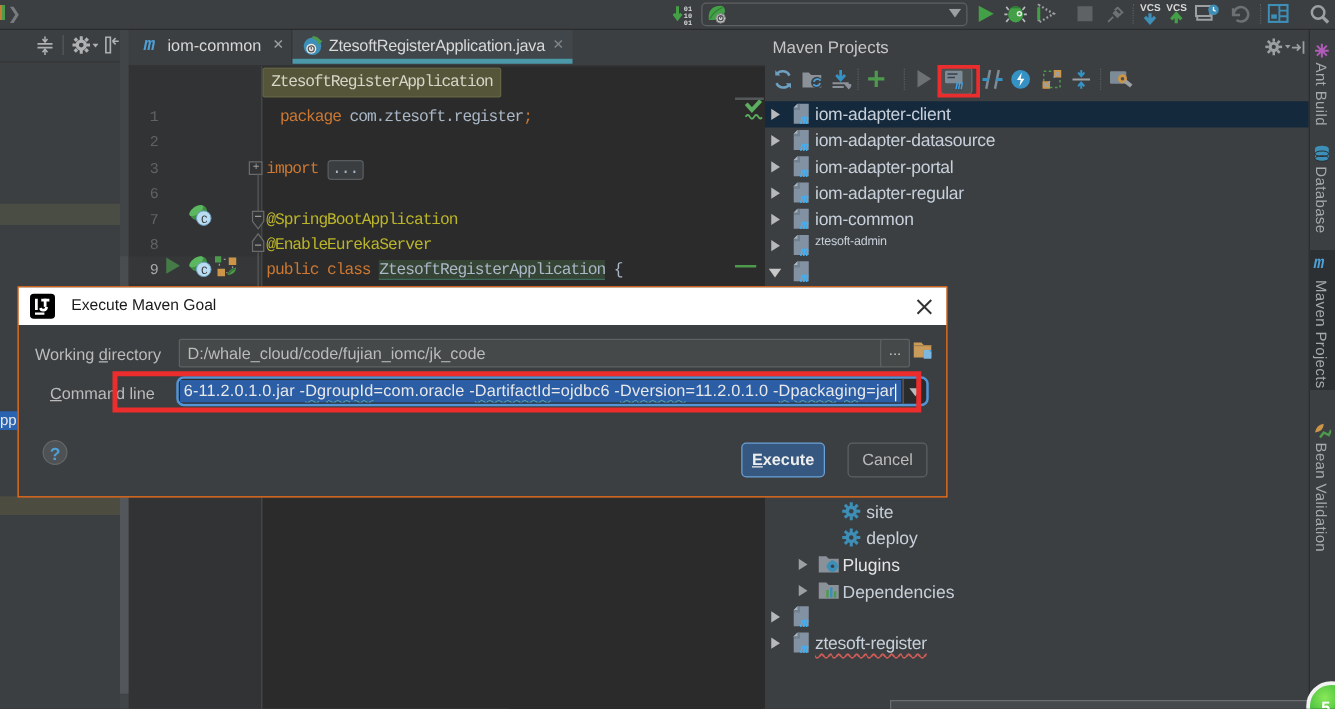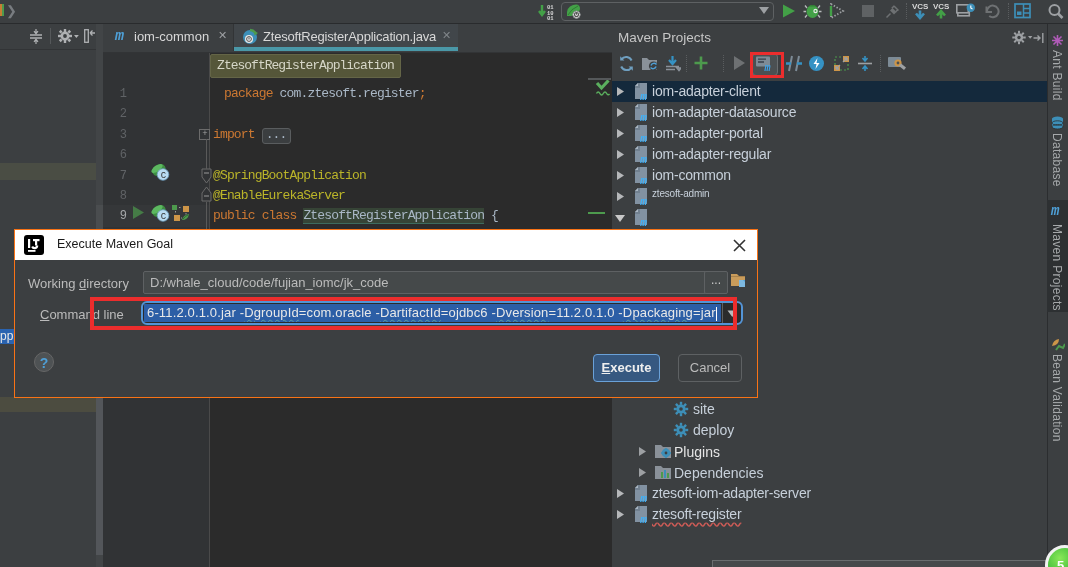--- a/index.html
+++ b/index.html
@@ -409,21 +409,20 @@
      <div class="abs" style="left:62px;top:441px;font-size:14px;color:#c7d0da;">Dependencies</div>
     <svg class="abs" style="left:3px;top:464px" width="10" height="11">
       <path d="M2 1 L9 5.5 L2 10 Z" fill="#b6b8ba"></path>
     </svg>
     <svg class="abs" style="left:22px;top:460px" width="15" height="18" viewBox="0 0 15 18">
      <path d="M1 4 l3-3 h9 v16 h-12 z" fill="#8292a2"></path>
      <path d="M1 4 l3-3 v3 z" fill="#aab6c2"></path>
      <path d="M1 4 h3 v-3 h2 v5 h-5 z" fill="#5f6c79" opacity="0.45"></path>
      <text x="9.5" y="17.5" text-anchor="middle" font-size="11" font-style="italic" font-weight="bold" fill="#3fb1f8" font-family="Liberation Mono">m</text>
     </svg>
-    <div class="abs" style="left:40px;top:461px;font-size:14px;color:#c7d0da;letter-spacing:-.2px;white-space:nowrap;">ztesoft-iom-adapter-server</div>
     <svg class="abs" style="left:3px;top:485px" width="10" height="11">
       <path d="M2 1 L9 5.5 L2 10 Z" fill="#b6b8ba"></path>
     </svg>
     <svg class="abs" style="left:22px;top:481px" width="15" height="18" viewBox="0 0 15 18">
      <path d="M1 4 l3-3 h9 v16 h-12 z" fill="#8292a2"></path>
      <path d="M1 4 l3-3 v3 z" fill="#aab6c2"></path>
      <path d="M1 4 h3 v-3 h2 v5 h-5 z" fill="#5f6c79" opacity="0.45"></path>
      <text x="9.5" y="17.5" text-anchor="middle" font-size="11" font-style="italic" font-weight="bold" fill="#3fb1f8" font-family="Liberation Mono">m</text>
     </svg>
     <div class="abs" style="left:40px;top:482px;font-size:14px;color:#c7d0da;letter-spacing:-.2px;white-space:nowrap;"><span style="text-decoration:underline wavy #cf5b56;text-underline-offset:3px;text-align:center;">ztesoft-register</span></div>

